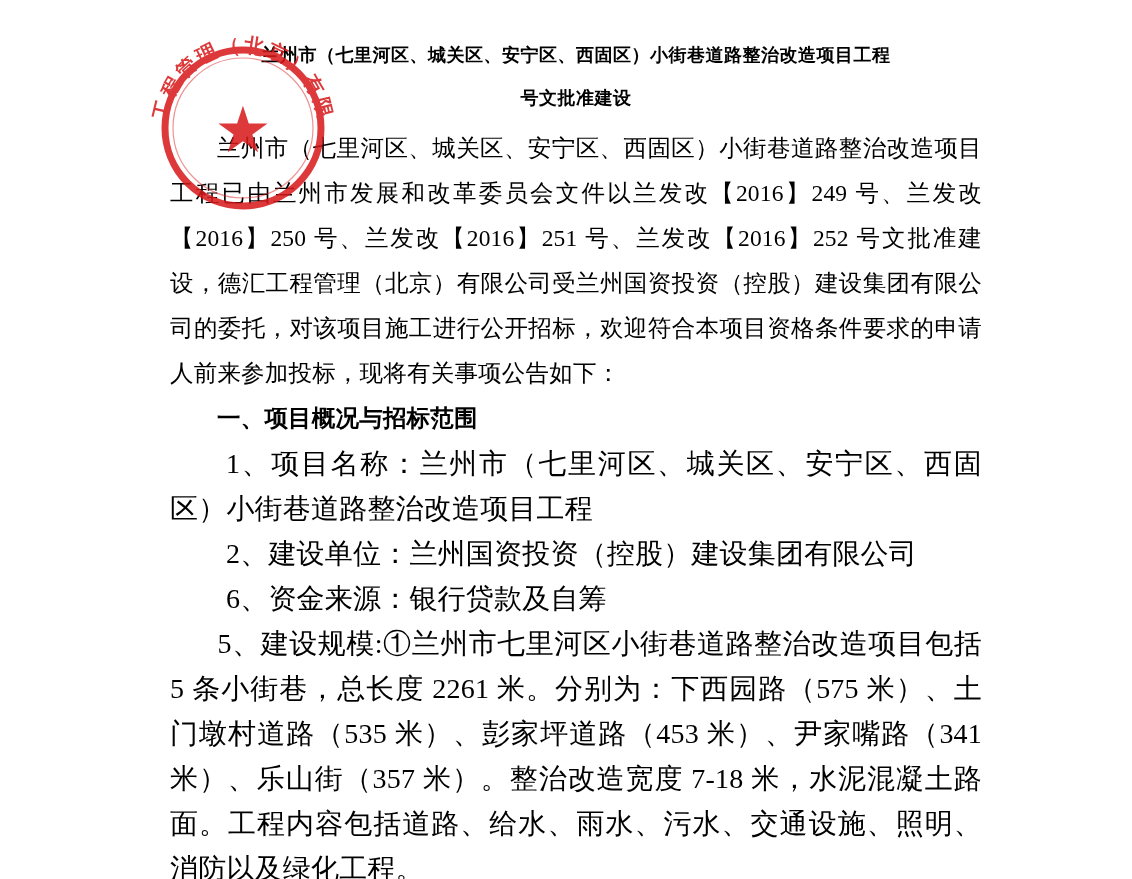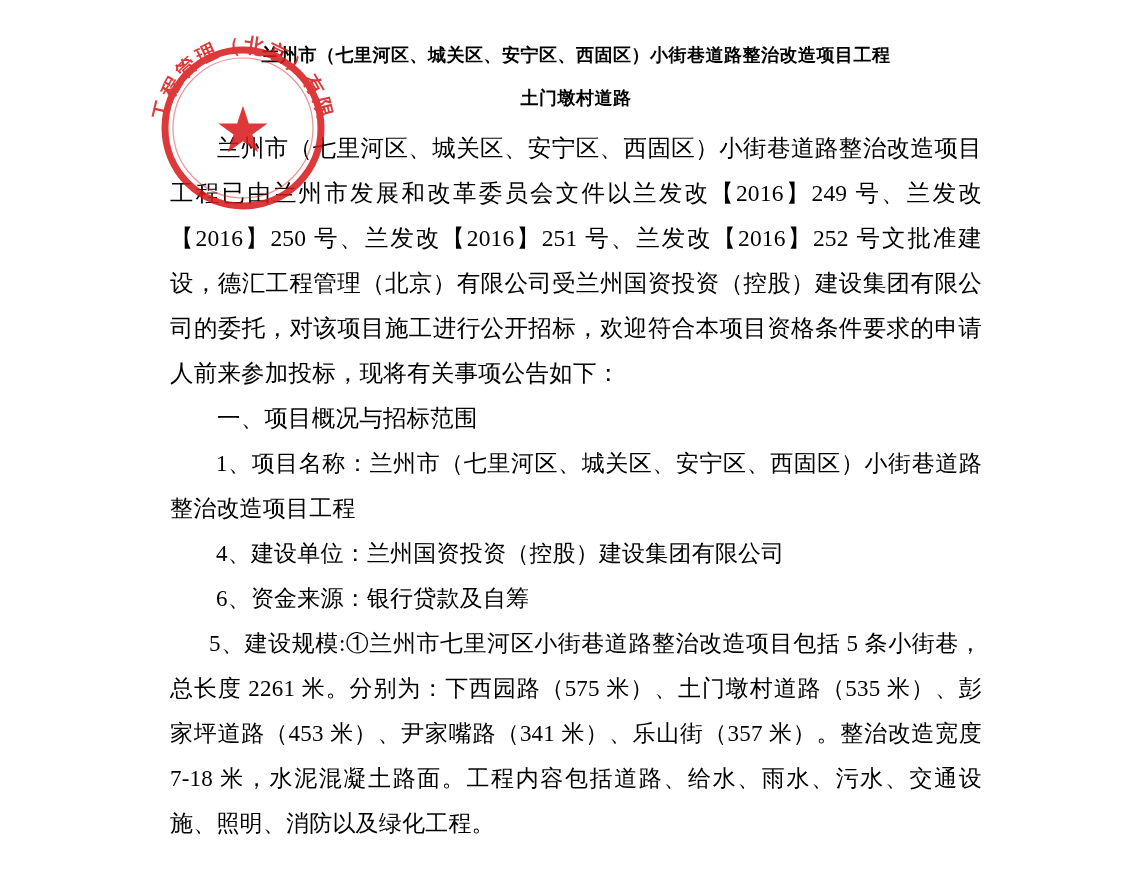--- a/index.html
+++ b/index.html
@@ -35,27 +35,27 @@
     line-height: 45px;
     text-align: justify;
     text-justify: inter-ideograph;
     margin: 0;
     text-indent: 2em;
     letter-spacing: 0.2px;
   }
   .section-head {
     font-size: 23.5px;
     line-height: 45px;
-    font-weight: normal;
+    font-weight: bold;
     text-indent: 2em;
     margin: 0;
     letter-spacing: 0.2px;
   }
   .item {
-    font-size: 23px;
+    font-size: 28px;
     line-height: 45px;
     text-indent: 2em;
     margin: 0;
     text-align: justify;
     text-justify: inter-ideograph;
     letter-spacing: 0.2px;
   }
   .item.tight-indent {
     text-indent: 1.7em;
   }
@@ -91,25 +91,25 @@
       <circle cx="104" cy="104" r="70" fill="none" stroke="#d8191b" stroke-width="1.2" opacity="0.55"></circle>
       <text fill="#d8191b" font-size="20" font-family="'Liberation Serif', serif" font-weight="bold" letter-spacing="2.5">
         <textPath href="#sealTextPath" startOffset="50%" text-anchor="middle">德汇工程管理（北京）有限公司</textPath>
       </text>
       <text x="104" y="128" fill="#d8191b" font-size="64" text-anchor="middle" font-family="'DejaVu Sans', sans-serif">★</text>
     </svg>
   </div>
 
   <h1 class="doc-title">
     <span>兰州市（七里河区、城关区、安宁区、西固区）小街巷道路整治改造项目工程</span><br>
-    <span>土门墩村道路</span>
+    <span>号文批准建设</span>
   </h1>
 
   <p class="para">兰州市（七里河区、城关区、安宁区、西固区）小街巷道路整治改造项目工程已由兰州市发展和改革委员会文件以兰发改【2016】249 号、兰发改【2016】250 号、兰发改【2016】251 号、兰发改【2016】252 号文批准建设，德汇工程管理（北京）有限公司受兰州国资投资（控股）建设集团有限公司的委托，对该项目施工进行公开招标，欢迎符合本项目资格条件要求的申请人前来参加投标，现将有关事项公告如下：</p>
 
   <p class="section-head">一、项目概况与招标范围</p>
 
   <p class="item">1、项目名称：兰州市（七里河区、城关区、安宁区、西固区）小街巷道路整治改造项目工程</p>
-  <p class="item">4、建设单位：兰州国资投资（控股）建设集团有限公司</p>
+  <p class="item">2、建设单位：兰州国资投资（控股）建设集团有限公司</p>
   <p class="item">6、资金来源：银行贷款及自筹</p>
   <p class="item tight-indent">5、建设规模:①兰州市七里河区小街巷道路整治改造项目包括 5 条小街巷，总长度 2261 米。分别为：下西园路（575 米）、土门墩村道路（535 米）、彭家坪道路（453 米）、尹家嘴路（341 米）、乐山街（357 米）。整治改造宽度 7-18 米，水泥混凝土路面。工程内容包括道路、给水、雨水、污水、交通设施、照明、消防以及绿化工程。</p>
 
 </div>
 
 </body></html>

